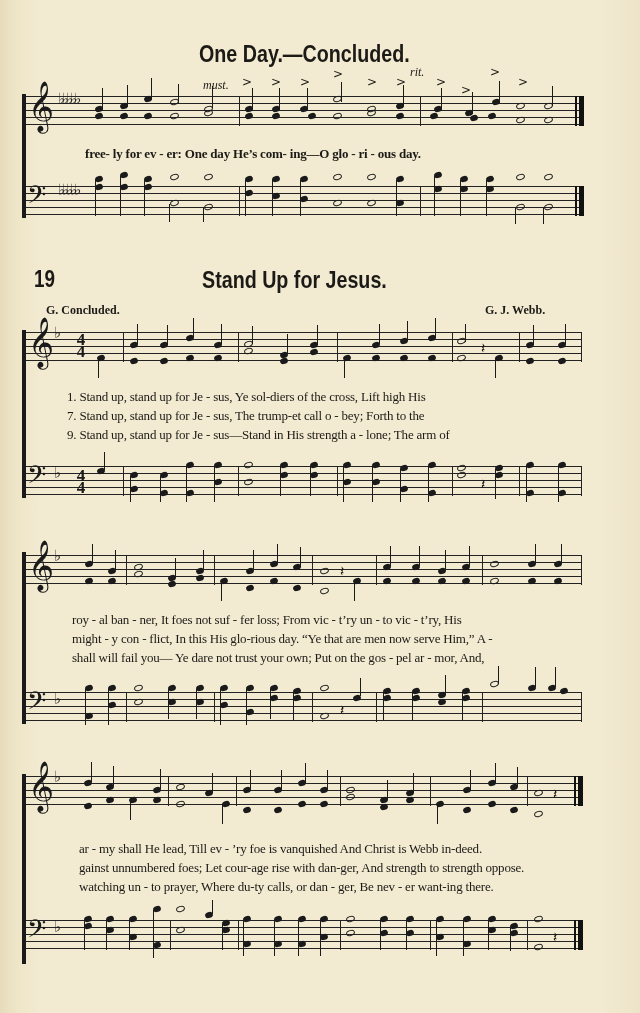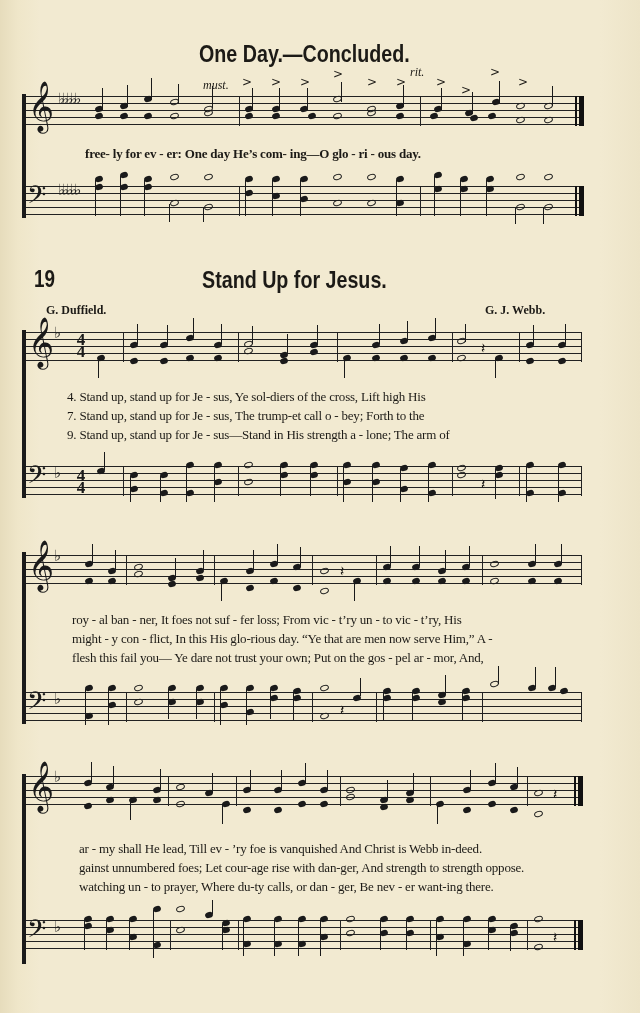--- a/index.html
+++ b/index.html
@@ -183,21 +183,21 @@
   <div class="note half" style="left:516px;top:174px"></div>
     <div class="note half" style="left:516px;top:204px"></div>
     <div class="stem" style="left:515px;top:208px;height:16px"></div>
   <div class="note half" style="left:544px;top:174px"></div>
     <div class="note half" style="left:544px;top:204px"></div>
     <div class="stem" style="left:543px;top:208px;height:16px"></div>
 </div>
 
 <div class="abs title" style="left:34px; top:266px; font-size:23px;">19</div>
 <div class="abs title" style="left:202px; top:266px; font-size:24px;">Stand Up for Jesus.</div>
-<div class="abs small-bold" style="left:46px; top:303px;">G. Duffield.</div>
+<div class="abs small-bold" style="left:46px; top:303px;">G. Concluded.</div>
 <div class="abs small-bold" style="left:485px; top:303px;">G. J. Webb.</div>
 
 <div>
   <div class="sys-bar" style="left:22px; top:330px; height:168px;"></div>
   <div class="staff" style="left:26px; top:332px; width:556px; height:30px;">
     <div class="line" style="top:0"></div>
       <div class="line" style="top:7px"></div>
       <div class="line" style="top:14px"></div>
       <div class="line" style="top:21px"></div>
       <div class="line" style="top:28px"></div>
@@ -252,21 +252,21 @@
   <div class="abs" style="left:481px;top:340px;font-size:14px;font-family:'DejaVu Sans',sans-serif;">𝄽</div>
   <div class="note" style="left:495px;top:355px"></div>
     <div class="stem" style="left:495px;top:358px;height:20px"></div>
   <div class="note" style="left:526px;top:342px"></div>
     <div class="note" style="left:526px;top:358px"></div>
     <div class="stem" style="left:533px;top:325px;height:20px"></div>
   <div class="note" style="left:558px;top:342px"></div>
     <div class="note" style="left:558px;top:358px"></div>
     <div class="stem" style="left:565px;top:324px;height:20px"></div>
 
-  <div class="abs lyric" style="left:67px; top:389px;">4. Stand up, stand up for  Je - sus, Ye  sol-diers  of  the  cross,  Lift  high  His</div>
+  <div class="abs lyric" style="left:67px; top:389px;">1. Stand up, stand up for  Je - sus, Ye  sol-diers  of  the  cross,  Lift  high  His</div>
   <div class="abs lyric" style="left:67px; top:408px;">7. Stand up, stand up for  Je - sus,  The  trump-et call  o - bey;  Forth  to  the</div>
   <div class="abs lyric" style="left:67px; top:427px;">9. Stand up, stand up for  Je - sus—Stand  in  His strength a - lone; The  arm   of</div>
 
   <div class="staff" style="left:26px; top:466px; width:556px; height:30px;">
     <div class="line" style="top:0"></div>
       <div class="line" style="top:7px"></div>
       <div class="line" style="top:14px"></div>
       <div class="line" style="top:21px"></div>
       <div class="line" style="top:28px"></div>
   </div>
@@ -392,21 +392,21 @@
     <div class="note half" style="left:490px;top:578px"></div>
   <div class="note" style="left:528px;top:561px"></div>
     <div class="note" style="left:528px;top:578px"></div>
     <div class="stem" style="left:535px;top:544px;height:20px"></div>
   <div class="note" style="left:554px;top:561px"></div>
     <div class="note" style="left:554px;top:578px"></div>
     <div class="stem" style="left:561px;top:544px;height:20px"></div>
 
   <div class="abs lyric" style="left:72px; top:612px;">roy - al   ban - ner,  It foes not suf - fer  loss;  From vic - t’ry un - to  vic - t’ry,  His</div>
   <div class="abs lyric" style="left:72px; top:631px;">might - y con - flict,  In  this His glo-rious day.  “Ye that are men now serve Him,” A -</div>
-  <div class="abs lyric" style="left:72px; top:650px;">flesh this  fail you—  Ye dare not trust your own; Put on  the  gos - pel   ar - mor, And,</div>
+  <div class="abs lyric" style="left:72px; top:650px;">shall will  fail you—  Ye dare not trust your own; Put on  the  gos - pel   ar - mor, And,</div>
 
   <div class="staff" style="left:26px; top:692px; width:556px; height:30px;">
     <div class="line" style="top:0"></div>
       <div class="line" style="top:7px"></div>
       <div class="line" style="top:14px"></div>
       <div class="line" style="top:21px"></div>
       <div class="line" style="top:28px"></div>
   </div>
   <div class="clef" style="left:27px; top:689px; font-size:30px;">𝄢</div>
   <div class="acc" style="left:54px; top:692px;">♭</div>

